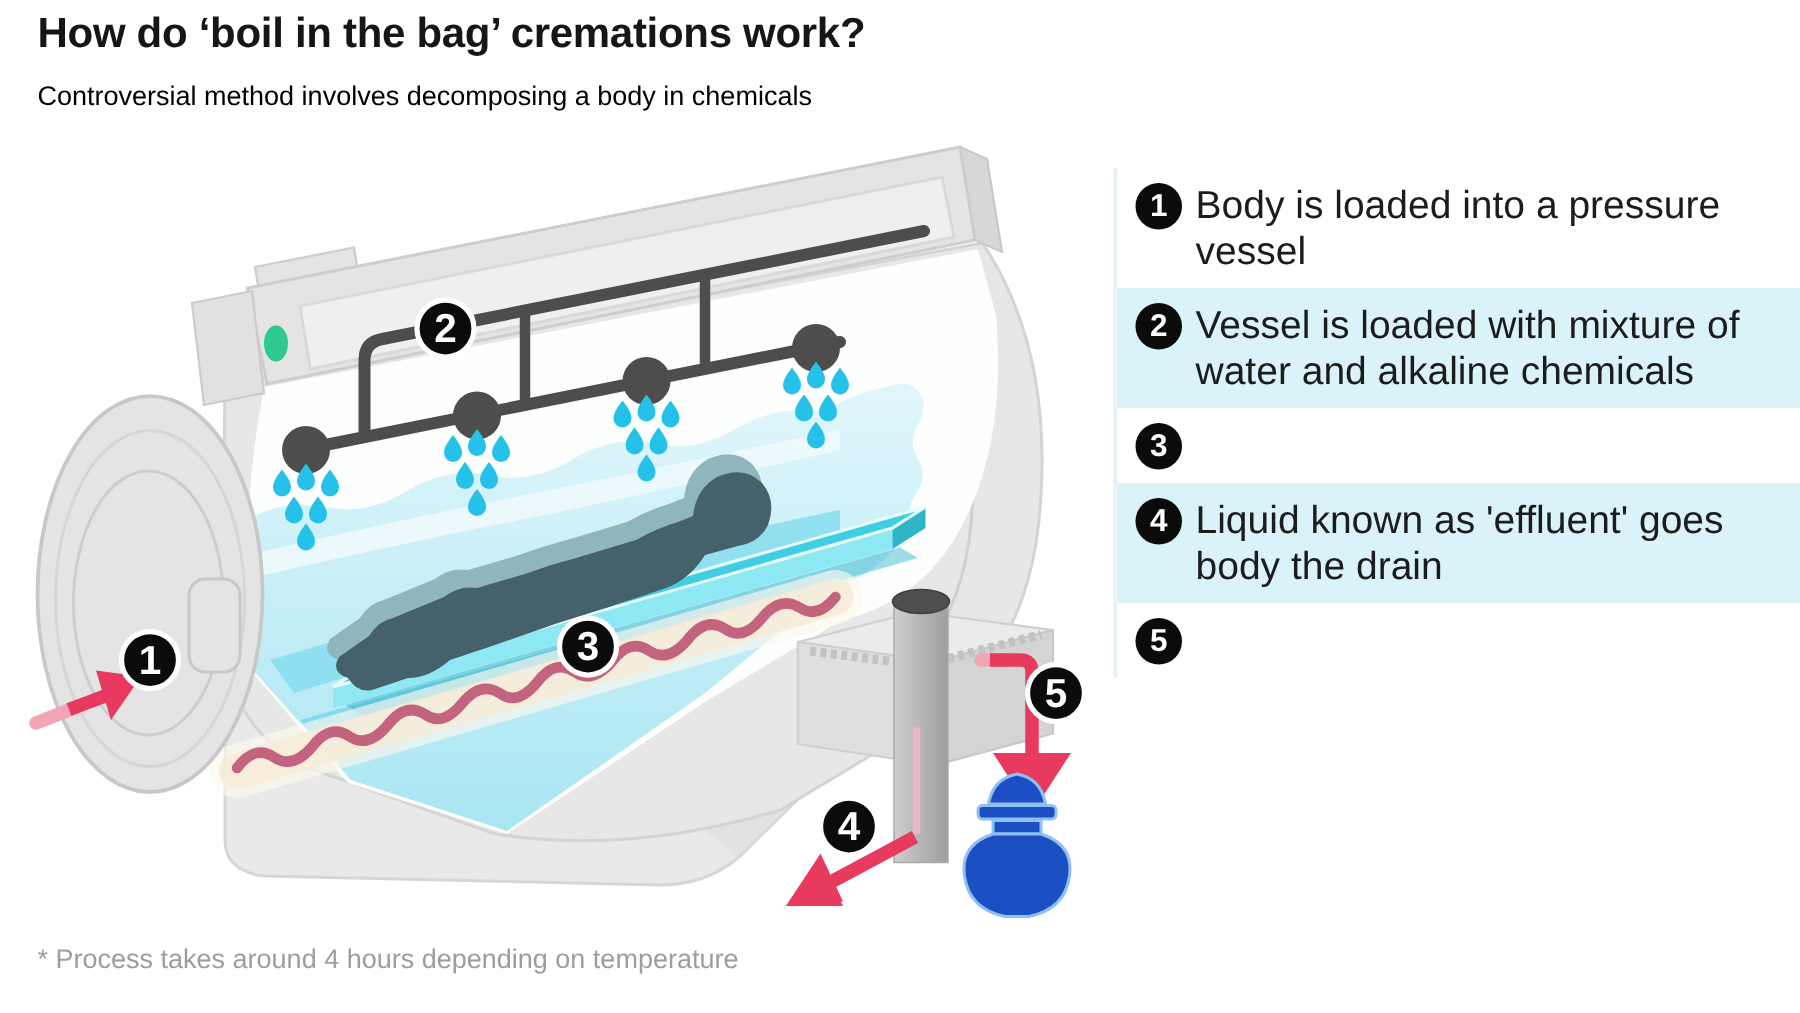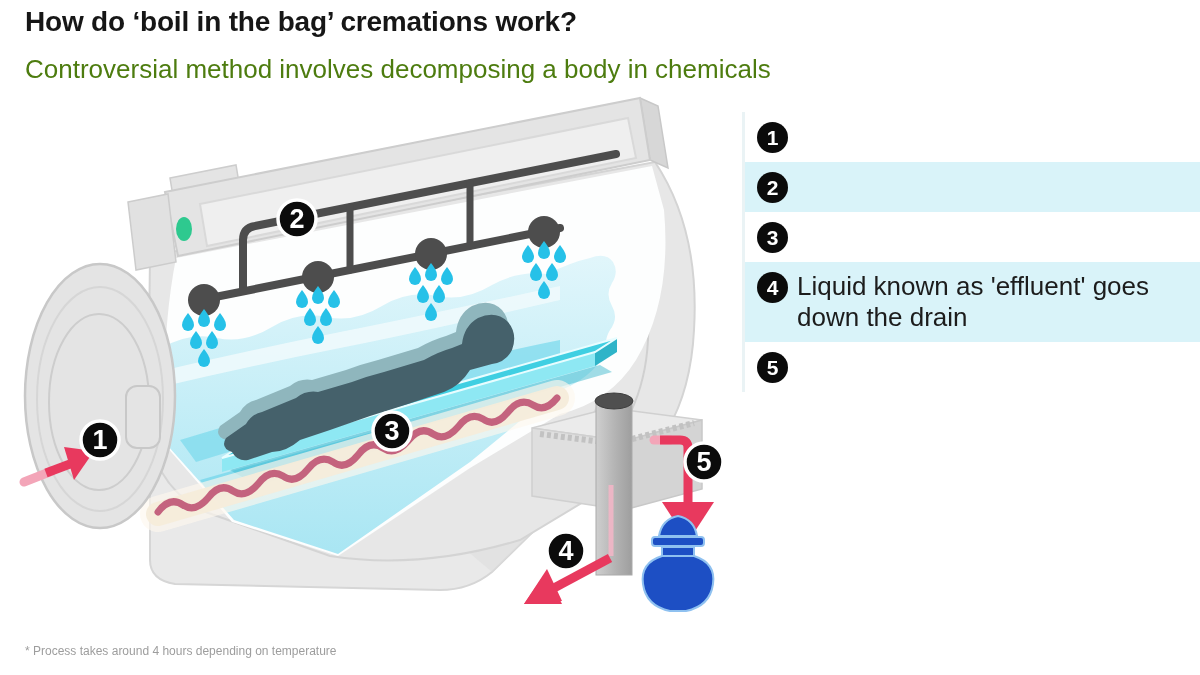--- a/index.html
+++ b/index.html
@@ -1,31 +1,31 @@
 <!DOCTYPE html>
 <html style="--accent-cyan: #d9f3f9; --badge-black: #0b0b0b; --arrow-pink: #e8395e; --arrow-pink-light: #f3a5b8; --urn-blue: #1d4fc4; --indicator-green: #2ec98f; --water-top: #e1f6fb; --water-deep: #a9e6f3; --platform-teal: #40cfe2; --heater-pink: #c4637e; --body-dark: #45616b; --body-light: #8fb6bd; --droplet-blue: #26c1e8;"><head>
 <meta charset="utf-8">
 <style>
   html,body{margin:0;padding:0;background:#ffffff;}
   .page{position:relative;width:1200px;height:675px;background:#fff;overflow:hidden;
         font-family:"Liberation Sans",sans-serif;}
   .title{position:absolute;left:25px;top:6px;margin:0;font-size:28px;font-weight:700;
          color:#161616;letter-spacing:-.2px;}
-  .subtitle{position:absolute;left:25px;top:54px;margin:0;font-size:26px;font-weight:400;
-            color:#4d7c0f;}
+  .subtitle{position:absolute;left:25px;top:54px;margin:0;font-size:18px;font-weight:400;
+            color:#000000;}
   .diagram{position:absolute;left:0;top:95px;width:740px;height:565px;}
   .steps{position:absolute;left:742px;top:112px;width:455px;margin:0;padding:0;list-style:none;
          border-left:3px solid #eaf3f5;}
   .step{display:flex;align-items:flex-start;gap:9px;padding:9px 8px 9px 12px;
         font-size:26px;line-height:31px;color:#1c1c1c;}
   .step.highlight{background:var(--accent-cyan,#d9f3f9);}
   .badge{flex:0 0 auto;width:31px;height:31px;border-radius:50%;margin-top:1px;
          background:var(--badge-black,#0b0b0b);color:#fff;font-weight:700;font-size:21px;
          display:flex;align-items:center;justify-content:center;}
-  .footnote{position:absolute;left:25px;top:644px;margin:0;font-size:12px;color:#9d9d9d;}
+  .footnote{position:absolute;left:25px;top:629px;margin:0;font-size:18px;color:#9d9d9d;}
 
   
   .c-green{fill:var(--indicator-green,#2ec98f);}
   .c-droplet{fill:var(--droplet-blue,#26c1e8);}
   .c-heater{stroke:var(--heater-pink,#c4637e);fill:none;stroke-width:7;
             stroke-linecap:round;stroke-linejoin:round;}
   .c-heater-glow{stroke:#f5ecda;fill:none;stroke-width:24;opacity:.95;stroke-linecap:round;}
   .c-heater-glow2{stroke:#fdf8ee;fill:none;stroke-width:36;opacity:.65;stroke-linecap:round;}
   .c-arrow{fill:var(--arrow-pink,#e8395e);}
   .c-arrow-stroke{stroke:var(--arrow-pink,#e8395e);fill:none;stroke-width:9;stroke-linecap:butt;}
@@ -211,30 +211,32 @@
     </g>
     <g class="c-badge">
       <circle cx="704" cy="462" r="19"></circle>
         <text x="704" y="471">5</text>
     </g>
   </svg>
 
   <ol class="steps">
     <li class="step">
       <span class="badge">1</span>
+      <span class="step-text">Body is loaded into a pressure vessel</span>
     </li>
     <li class="step highlight">
       <span class="badge">2</span>
+      <span class="step-text">Vessel is loaded with mixture of water and alkaline chemicals</span>
     </li>
     <li class="step">
       <span class="badge">3</span>
     </li>
     <li class="step highlight">
       <span class="badge">4</span>
-      <span class="step-text">Liquid known as 'effluent' goes down the drain</span>
+      <span class="step-text">Liquid known as 'effluent' goes body the drain</span>
     </li>
     <li class="step">
       <span class="badge">5</span>
     </li>
   </ol>
 
   <p class="footnote">* Process takes around 4 hours depending on temperature</p>
 </div>
 
 </body></html>

